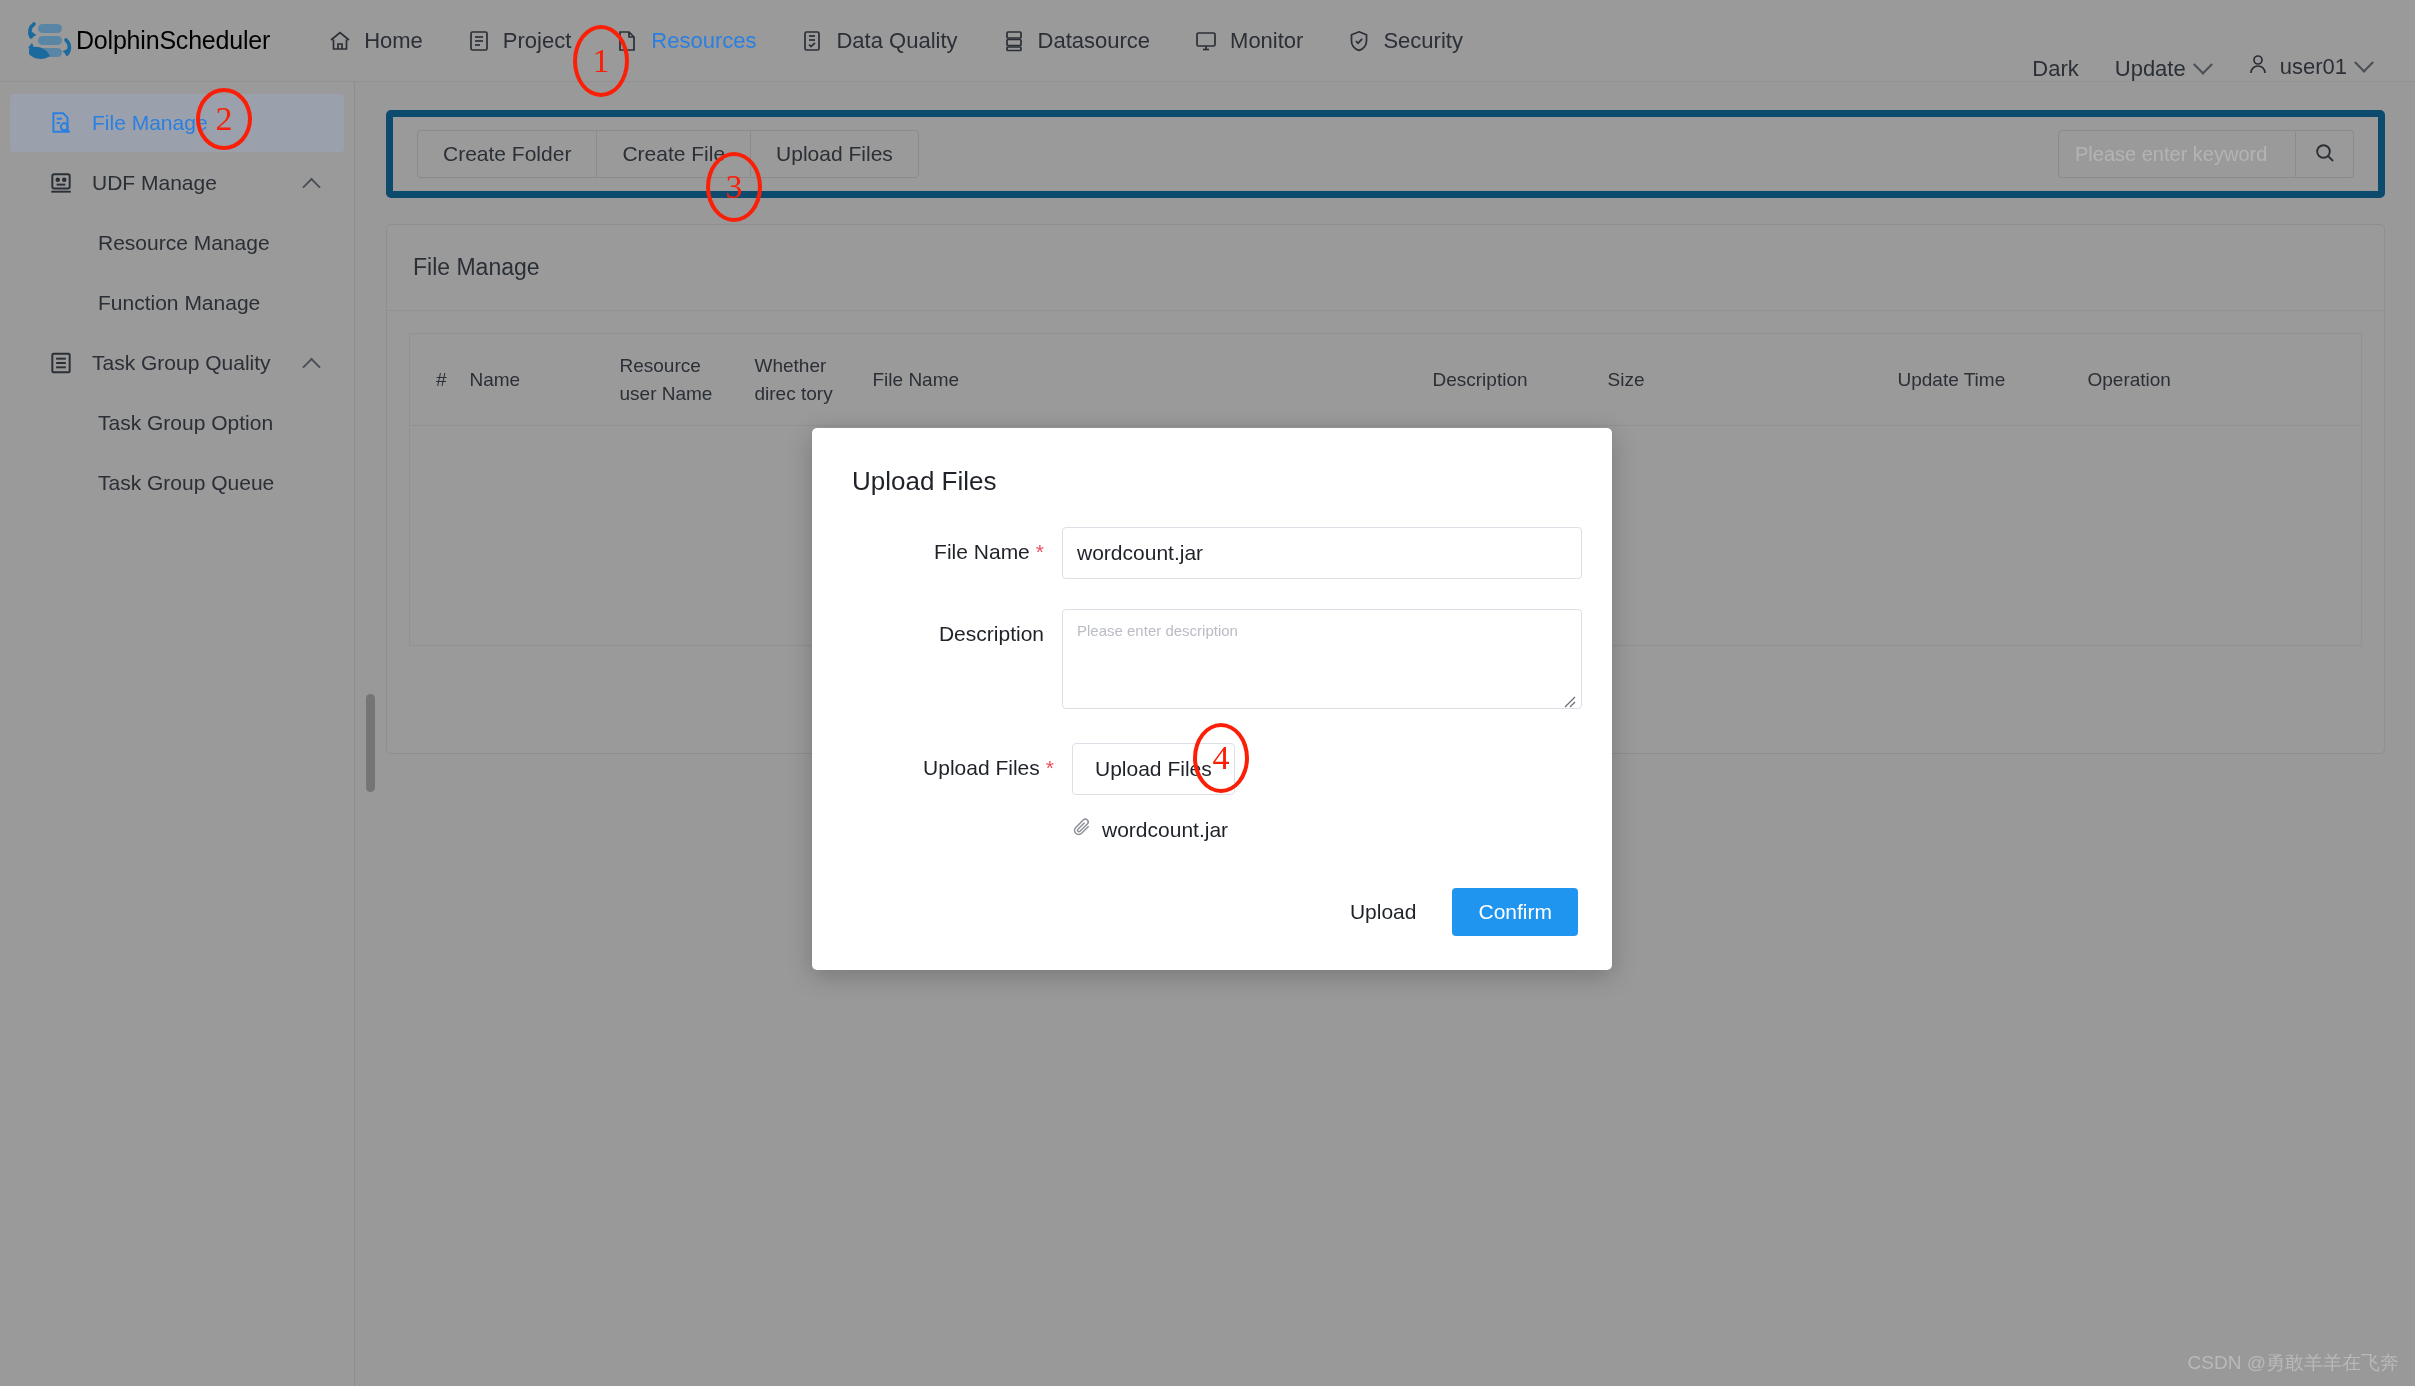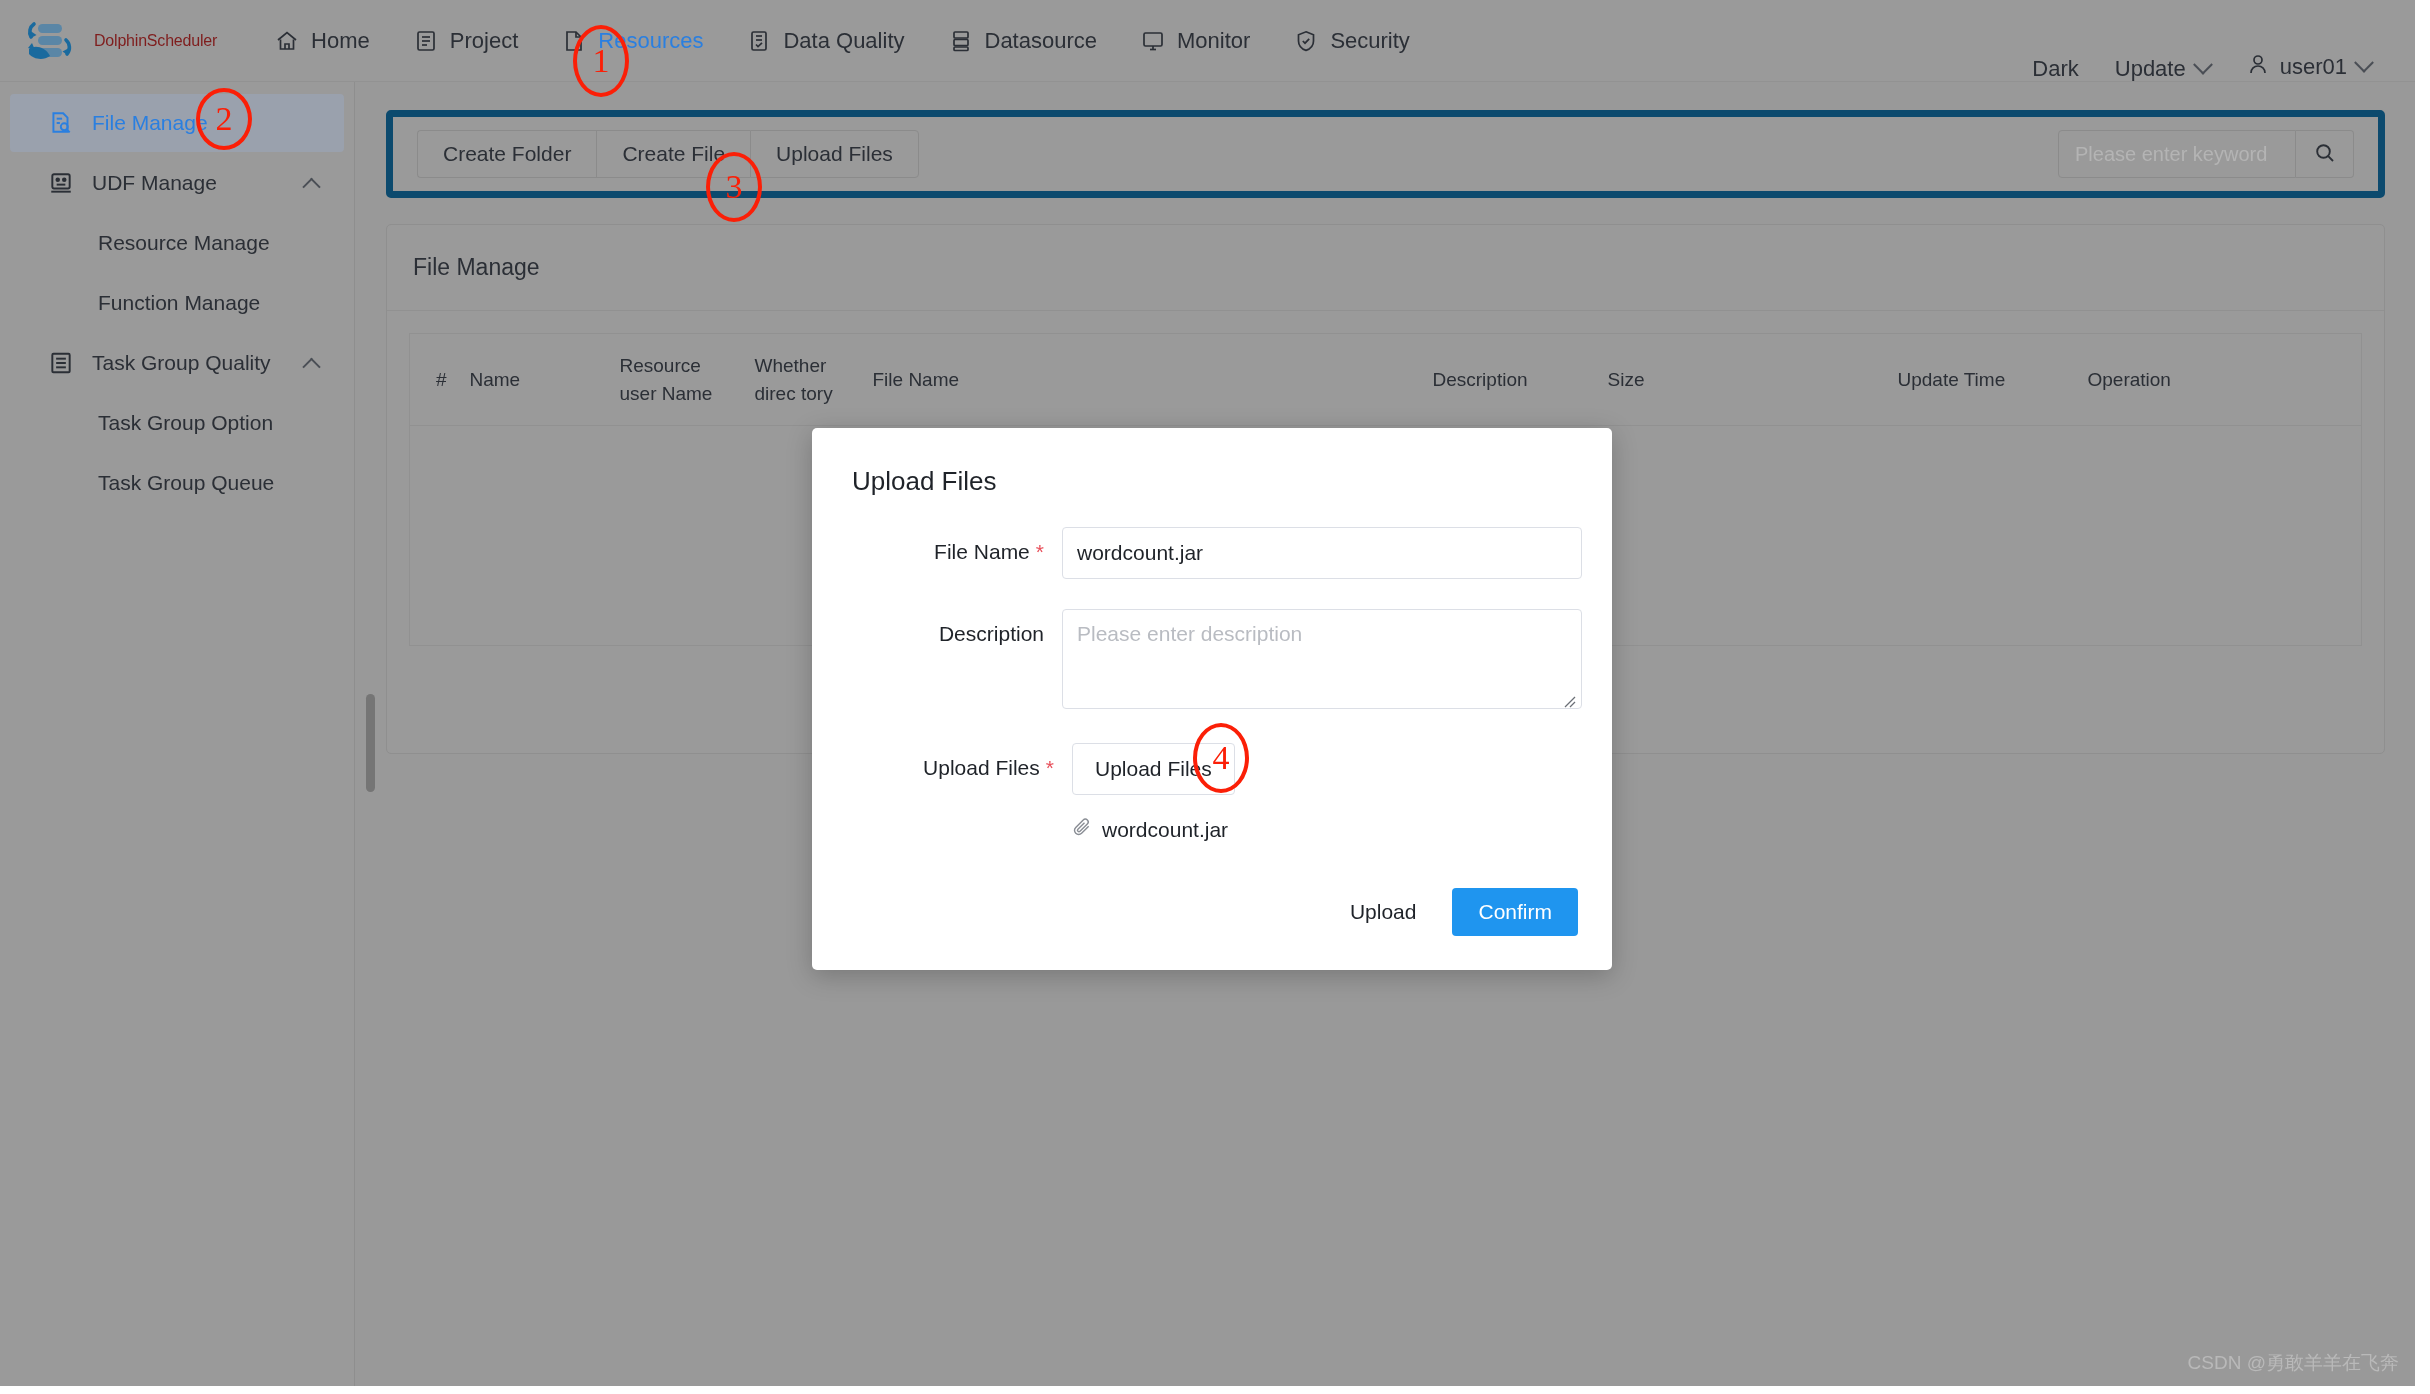--- a/index.html
+++ b/index.html
@@ -25,22 +25,22 @@
   .header {
     position: absolute; left: 0; top: 0;
     width: 2415px; height: 82px;
     background: #9a9a9a;
     border-bottom: 1px solid #929292;
     display: flex; align-items: center;
   }
   .logo-wrap { display: flex; align-items: center; margin-left: 22px; }
   .logo-mark { width: 52px; height: 46px; position: relative; }
   .logo-text {
-    font-size: 16px; color: #7f1d1d; letter-spacing: -0.2px;
-    margin-left: 20px; white-space: nowrap;
+    font-size: 25px; color: #000000; letter-spacing: -0.2px;
+    margin-left: 2px; white-space: nowrap;
   }
   .nav { display: flex; align-items: center; margin-left: 36px; }
   .nav-item {
     display: flex; align-items: center; gap: 12px;
     padding: 0 22px; height: 82px;
     font-size: 22px; color: #2b2f36; white-space: nowrap;
   }
   .nav-item.active { color: #2a7fe0; }
   .nav-item .nicon { display: flex; align-items: center; }
   .header-right {
@@ -189,21 +189,21 @@
   .text-input {
     width: 520px; height: 52px;
     border: 1px solid #dcdfe6; border-radius: 4px;
     padding: 0 14px; font-size: 21px; color: #1f2329;
     font-family: "Liberation Sans", sans-serif;
     background: #fff;
   }
   .textarea {
     width: 520px; height: 100px;
     border: 1px solid #dcdfe6; border-radius: 4px;
-    padding: 12px 14px; font-size: 21px; color: #1f2329;
+    padding: 12px 14px; font-size: 15px; color: #1f2329;
     font-family: "Liberation Sans", sans-serif;
     resize: none; background: #fff;
   }
   .textarea::placeholder { color: #b9bcc2; }
   .resize-handle {
     position: absolute; right: 6px; bottom: 5px;
     width: 16px; height: 16px; pointer-events: none;
   }
   .upload-btn {
     height: 52px; padding: 0 22px;

